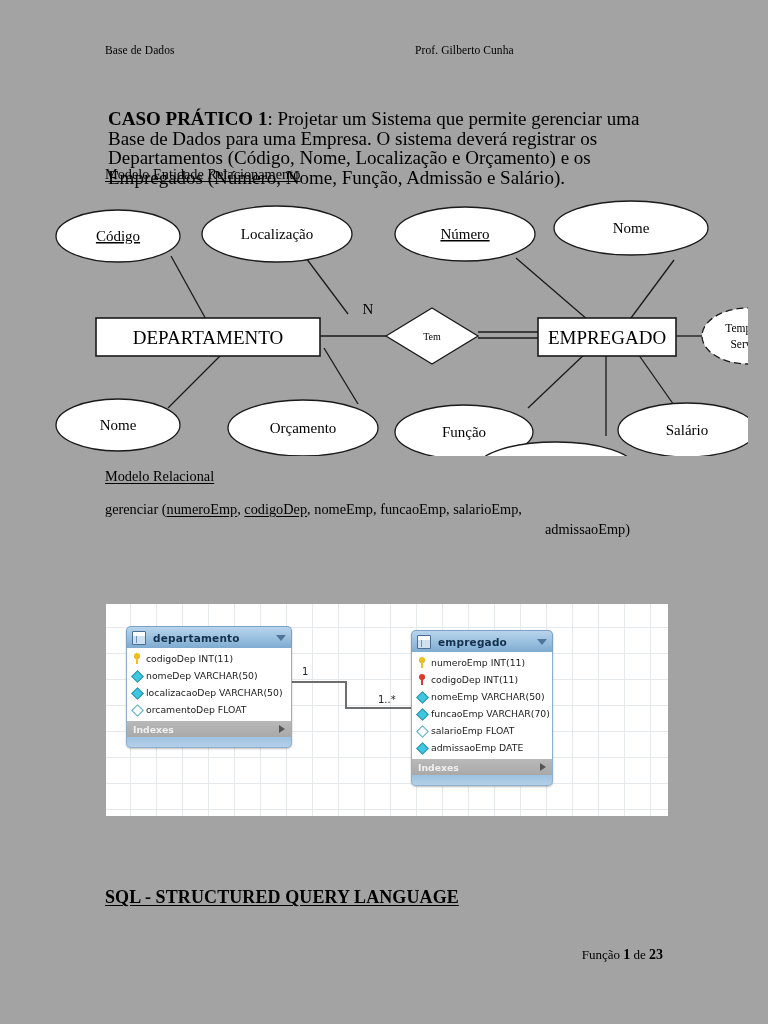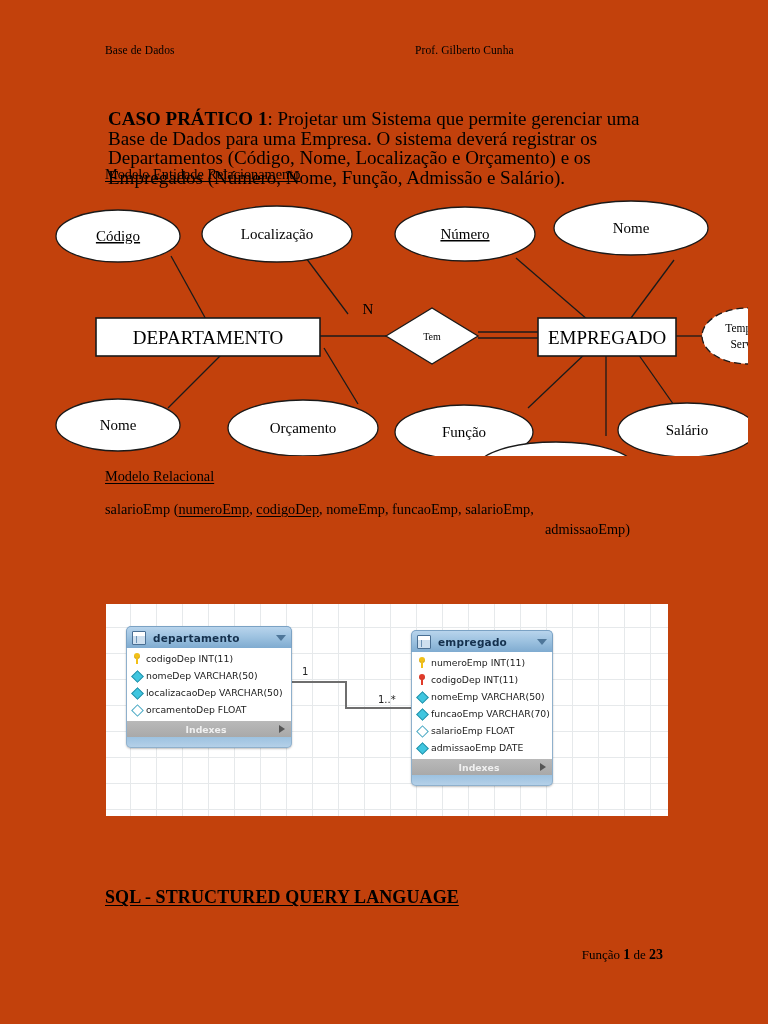--- a/index.html
+++ b/index.html
@@ -14,21 +14,21 @@
     position: relative;
     overflow: hidden;
     font-family: "Liberation Serif", "DejaVu Serif", serif;
     color: #000000;
   }
 
   
   .page {
     position: absolute;
     inset: 0;
-    background: #c2410c;
+    background: #a3a3a3;
   }
 
   
   .doc-header {
     position: absolute;
     left: 105px;
     top: 43px;
     width: 560px;
     font-size: 11.5px;
     line-height: 14px;
@@ -227,21 +227,21 @@
     height: 16px;
     padding: 0 6px;
     background: linear-gradient(to bottom, #b9b9b9 0%, #a9a9a9 100%);
     border-left: 1px solid #8fb0cc;
     border-right: 1px solid #8fb0cc;
     font-family: "DejaVu Sans", sans-serif;
     font-size: 9.3px;
     font-weight: bold;
     color: #f0f0f0;
   }
-  .wb-indexes .lbl { flex: 1 1 auto; text-align: center; }
+  .wb-indexes .lbl { flex: 1 1 auto; }
   .wb-indexes .arrow {
     width: 0; height: 0;
     border-top: 4px solid transparent;
     border-bottom: 4px solid transparent;
     border-left: 6px solid #555;
   }
   .wb-foot {
     height: 10px;
     background: linear-gradient(to bottom, #9dc2e0 0%, #b4d0e8 100%);
     border: 1px solid #8fb0cc;
@@ -374,21 +374,21 @@
         <ellipse cx="700" cy="140" rx="46" ry="28" fill="#ffffff" stroke="#1a1a1a" stroke-width="1.3" stroke-dasharray="7 4"></ellipse>
         <text class="er-label" x="700" y="136" font-size="11.5" text-anchor="middle">Tempo de</text>
         <text class="er-label" x="700" y="152" font-size="11.5" text-anchor="middle">Serviço</text>
       </g>
     </svg>
   </div>
 
   <div class="caption rel">Modelo Relacional</div>
 
   <div class="rel-model">
-    <div><span>salarioEmp (</span><span class="u">numeroEmp</span><span>, </span><span class="u">codigoDep</span><span>, nomeEmp, funcaoEmp, salarioEmp,</span></div>
+    <div><span>gerenciar (</span><span class="u">numeroEmp</span><span>, </span><span class="u">codigoDep</span><span>, nomeEmp, funcaoEmp, salarioEmp,</span></div>
     <span class="line3">admissaoEmp)</span>
   </div>
 
   <div class="wb-canvas">
 
     <svg class="wb-rel" viewBox="0 0 562 212" xmlns="http://www.w3.org/2000/svg">
       <polyline points="186,78 240,78 240,104 305,104" fill="none" stroke="#6e6e6e" stroke-width="2"></polyline>
     </svg>
     <span class="wb-card one">1</span>
     <span class="wb-card many">1..*</span>

